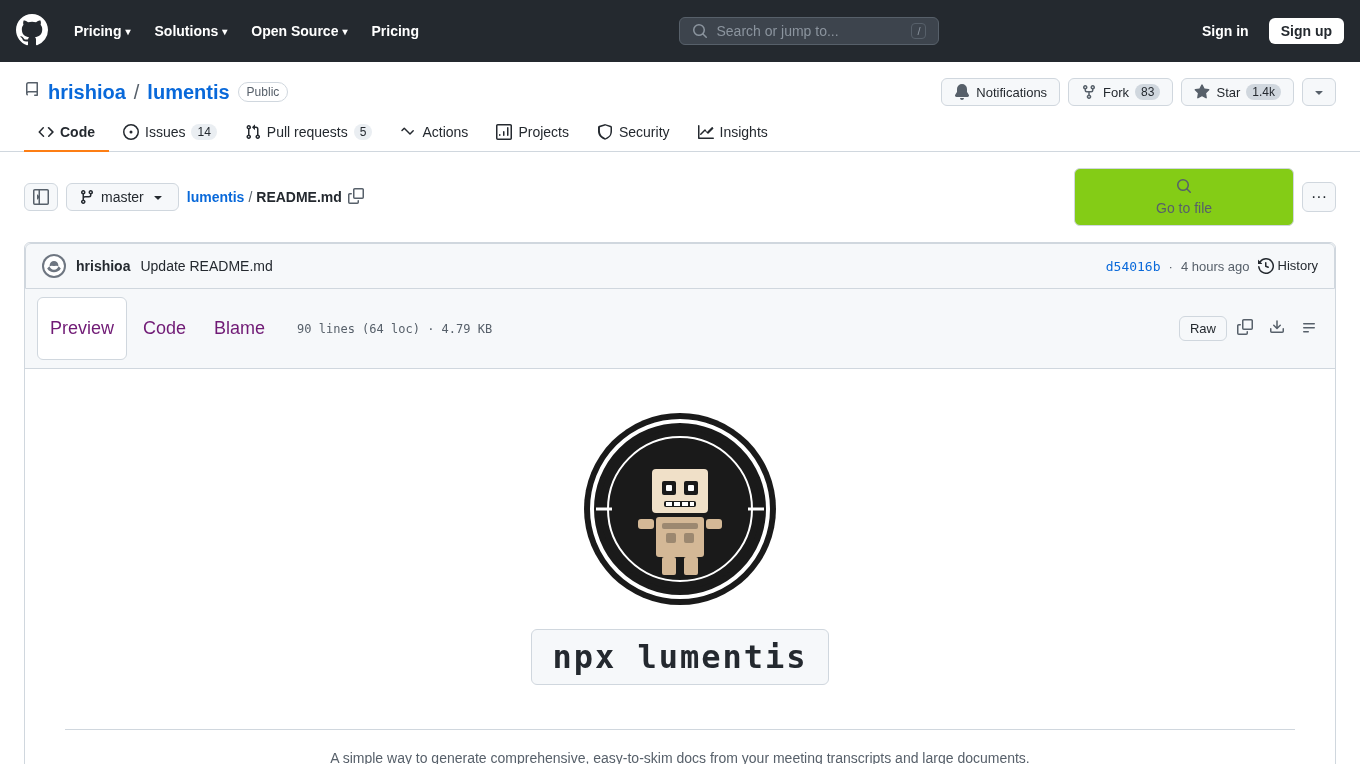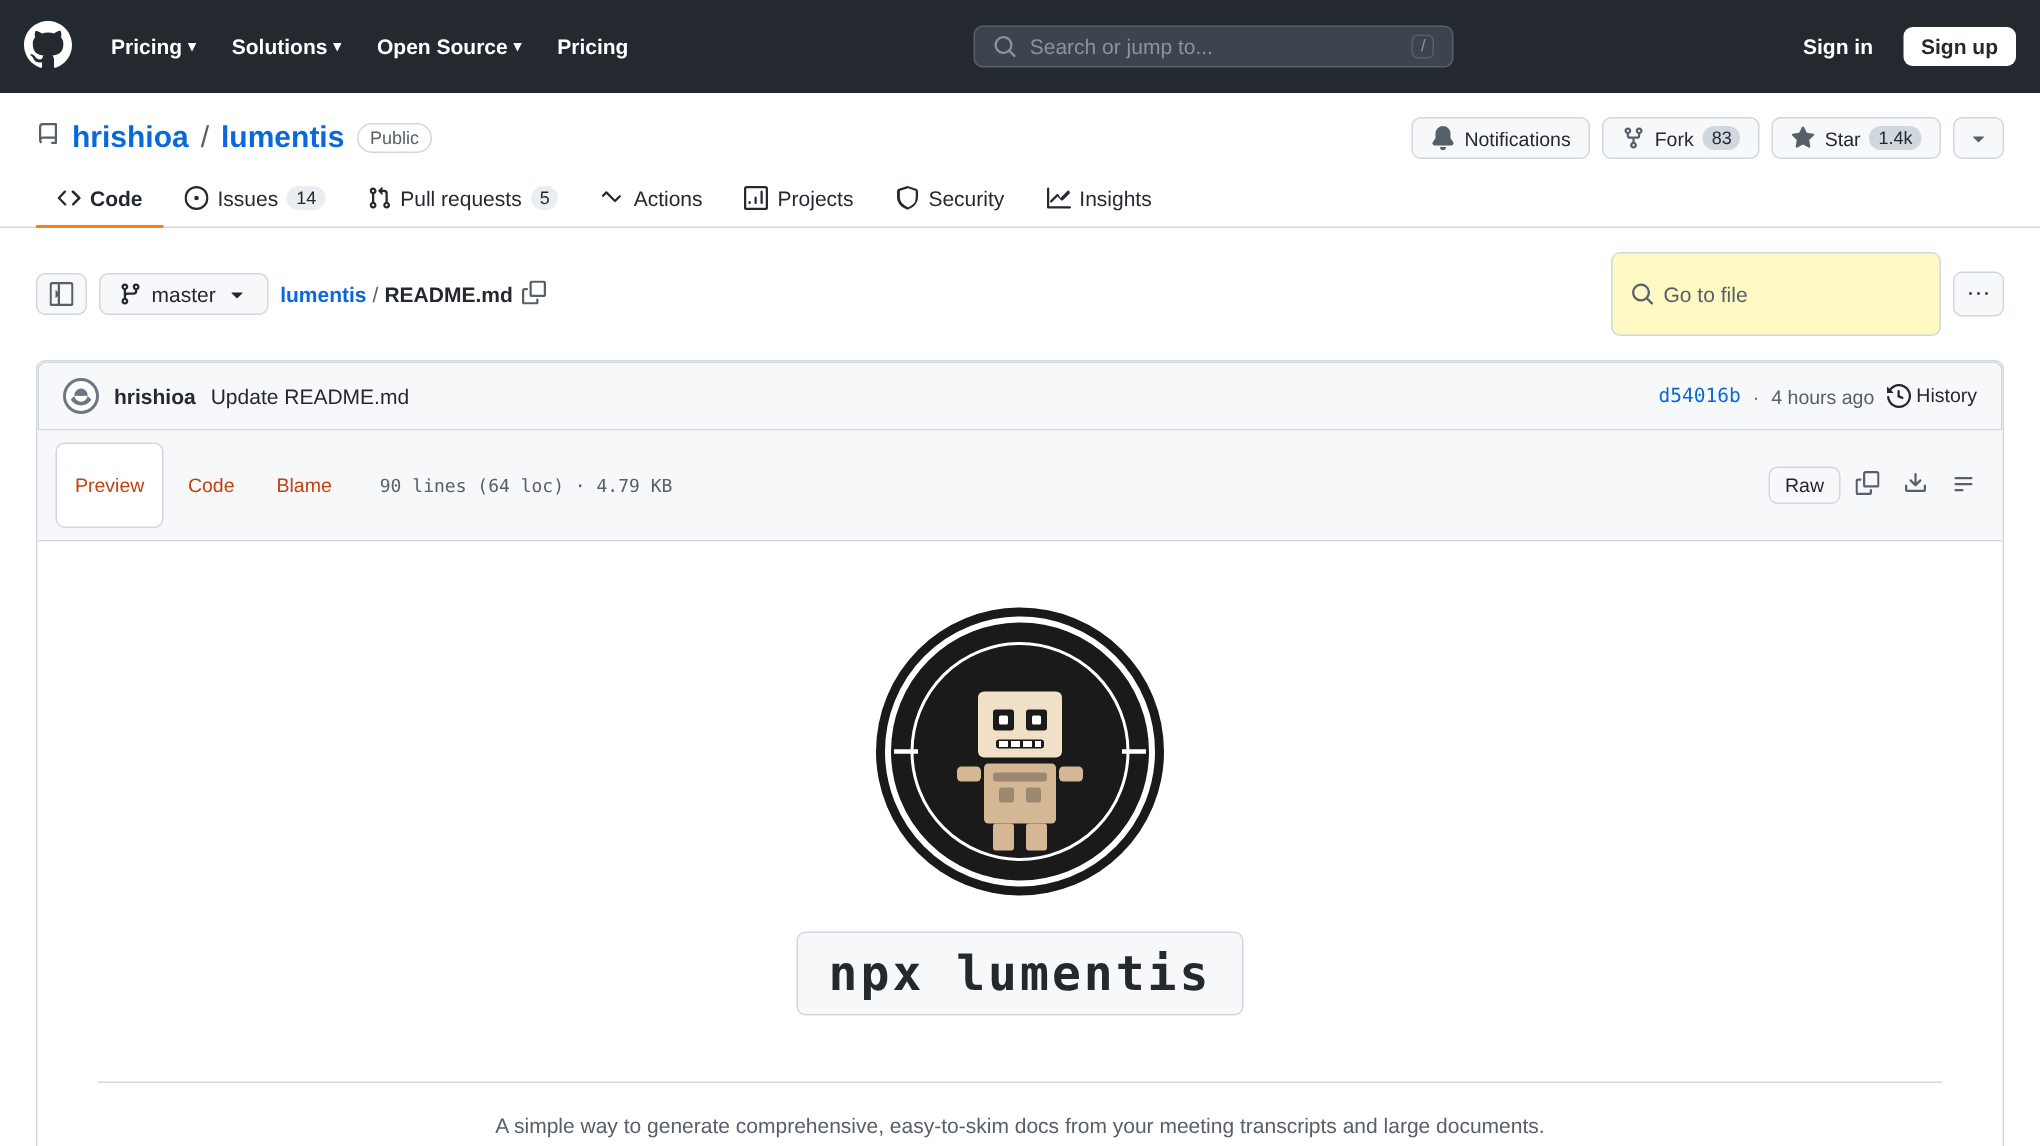--- a/index.html
+++ b/index.html
@@ -42,21 +42,21 @@
       justify-content: center;
     }
     .search-box {
       background: #3d444d;
       border: 1px solid #57606a;
       border-radius: 6px;
       display: flex;
       align-items: center;
       padding: 5px 12px;
       gap: 8px;
-      width: 320px;
+      width: 260px;
       color: #8b949e;
       font-size: 14px;
       cursor: text;
     }
     .search-box .kbd {
       margin-left: auto;
       border: 1px solid #57606a;
       border-radius: 4px;
       padding: 1px 5px;
       font-size: 11px;
@@ -240,26 +240,27 @@
       display: flex;
       gap: 8px;
       align-items: center;
     }
     .goto-file-box {
       display: flex;
       align-items: center;
       gap: 6px;
       border: 1px solid #d0d7de;
       border-radius: 6px;
-      background: #fef9c3;
-      padding: 19px 12px;
+      background: #84cc16;
+      padding: 9px 12px;
       font-size: 14px;
       cursor: text;
       color: #57606a;
       width: 220px;
+      flex-direction: column;
     }
     .more-btn {
       border: 1px solid #d0d7de;
       border-radius: 6px;
       background: #f6f8fa;
       padding: 5px 8px;
       cursor: pointer;
       color: #24292f;
       font-size: 16px;
     }
@@ -326,23 +327,23 @@
       display: flex;
       align-items: center;
       background: #f6f8fa;
       border-bottom: 1px solid #d0d7de;
       padding: 8px 12px;
       gap: 4px;
     }
     .view-tab {
       padding: 20px 12px;
       border-radius: 6px;
-      font-size: 13px;
-      cursor: pointer;
-      color: #c2410c;
+      font-size: 18px;
+      cursor: pointer;
+      color: #701a75;
       border: none;
       background: none;
     }
     .view-tab.active {
       background: #fff;
       border: 1px solid #d0d7de;
       font-weight: 500;
     }
     .file-meta {
       margin-left: 16px;

